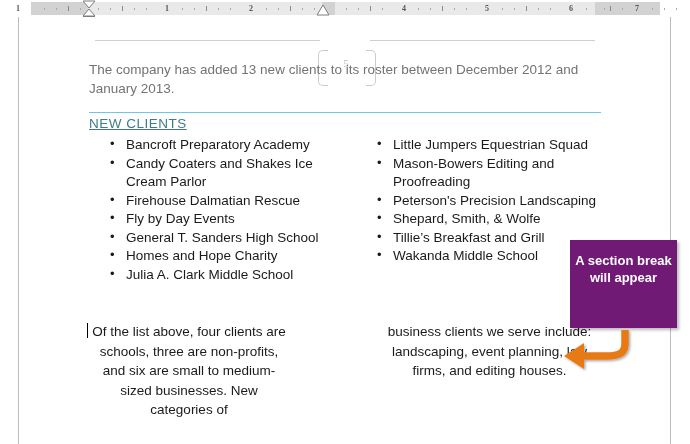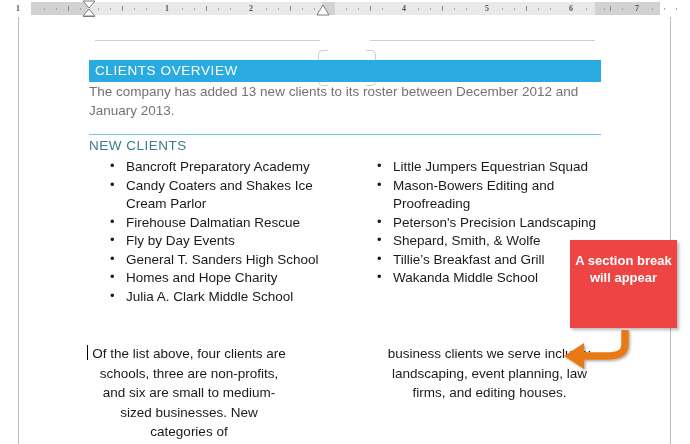--- a/index.html
+++ b/index.html
@@ -130,20 +130,21 @@
     margin-top: 14px;
     width: 512px;
     border-top: 1px solid #6fc6e8;
     padding-top: 3px;
   }
   .subheading {
     color: #3d7c90;
     font-size: 13.5px;
     letter-spacing: 0.5px;
     line-height: 16px;
+    text-decoration: underline;
   }
   .cols {
     position: relative;
     margin-top: 4px;
     width: 512px;
   }
   ul.bullets {
     margin: 0;
     padding: 0;
     list-style: none;
@@ -184,21 +185,21 @@
     background: #000000;
   }
 
   
   #callout {
     position: absolute;
     left: 570px;
     top: 240px;
     width: 107px;
     height: 88px;
-    background: #ef4444;
+    background: #701a75;
     color: #ffffff;
     font-weight: bold;
     font-size: 13px;
     line-height: 17px;
     text-align: center;
     box-sizing: border-box;
     padding-top: 12px;
     box-shadow: 2px 2px 3px rgba(0,0,0,0.28);
   }
   #arrow {
@@ -285,21 +286,20 @@
 <div id="pagebreak">
   <div class="pb-line" style="left:95px; width:225px;"></div>
   <div class="pb-line" style="left:370px; width:225px;"></div>
   <div class="pb-brk l"></div>
   <div class="pb-brk r"></div>
   <div class="pb-badge">5</div>
 </div>
 
 <div id="content">
 
-  <div class="heading-bar">CLIENTS OVERVIEW</div>
 
   <div class="body-para">The company has added 13 new clients to its roster between December 2012 and January 2013.</div>
 
   <div class="subheading-wrap">
     <div class="subheading">NEW CLIENTS</div>
   </div>
 
   <div class="cols" style="height:182px;">
     <ul class="bullets col-left">
       <li>Bancroft Preparatory Academy</li>

